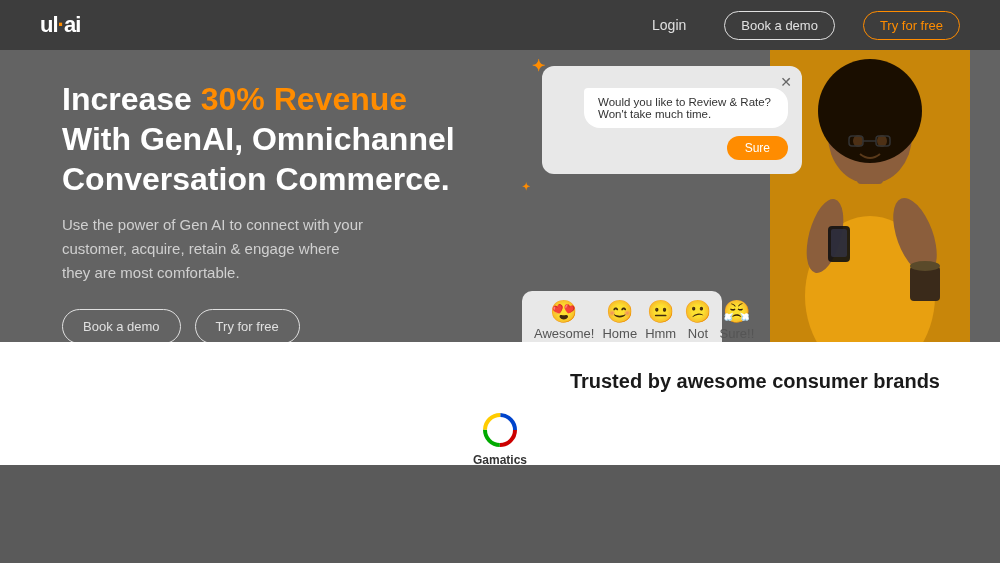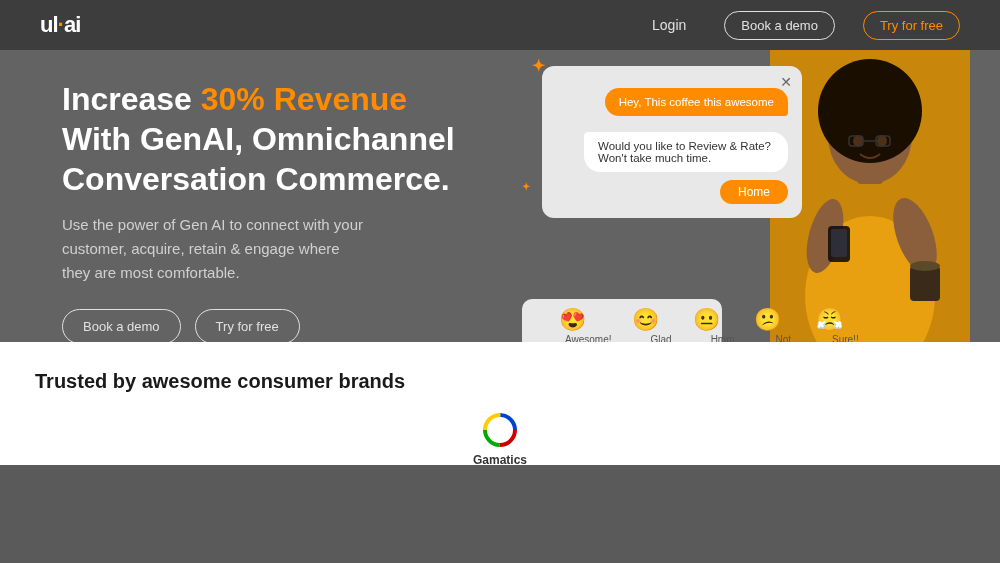--- a/index.html
+++ b/index.html
@@ -261,43 +261,42 @@
       align-items: center;
       gap: 3px;
     }
 
     .emoji-face {
       font-size: 22px;
       line-height: 1;
     }
 
     .emoji-label {
-      font-size: 10px;
+      font-size: 13px;
       color: #555;
       text-align: center;
-      margin-left: 31px;
     }
 
     
     .woman-photo {
       position: absolute;
       right: -10px;
       top: -10px;
       width: 200px;
       height: 320px;
       z-index: 3;
       overflow: hidden;
       border-radius: 8px;
     }
 
     
     .trusted {
       background: #ffffff;
-      padding: 28px 35px 20px;
-      text-align: left;
+      padding: 28px 60px 20px;
+      text-align: right;
       height: 123px;
     }
 
     .trusted-title {
       font-size: 20px;
       font-weight: 700;
       color: #1a1a1a;
       margin-bottom: 18px;
     }
 
@@ -367,38 +366,35 @@
   <div class="hero-right">
 
     <span class="star star-1">✦</span>
     <span class="star star-2">✦</span>
     <span class="star star-3">✦</span>
     <span class="star star-4">✦</span>
 
     <div class="chat-area clearfix">
       <span class="close-btn">✕</span>
       <div style="clear:both; margin-top: 8px;">
-        <div style="display:flex; justify-content:flex-end; margin-bottom:8px;">
-          <span class="chat-msg-orange">Hey, This coffee this awesome</span>
-        </div>
         <div class="chat-msg-white-2">Would you like to Review &amp; Rate? Won't take much time.</div>
         <div class="chat-sure-row">
-          <button class="chat-sure-btn">Home</button>
+          <button class="chat-sure-btn">Sure</button>
         </div>
       </div>
     </div>
 
     <div class="emoji-rating">
       <div class="emoji-item">
         <span class="emoji-face">😍</span>
         <span class="emoji-label">Awesome!</span>
       </div>
       <div class="emoji-item">
         <span class="emoji-face">😊</span>
-        <span class="emoji-label">Glad</span>
+        <span class="emoji-label">Home</span>
       </div>
       <div class="emoji-item">
         <span class="emoji-face">😐</span>
         <span class="emoji-label">Hmm</span>
       </div>
       <div class="emoji-item">
         <span class="emoji-face">😕</span>
         <span class="emoji-label">Not sure</span>
       </div>
       <div class="emoji-item">

